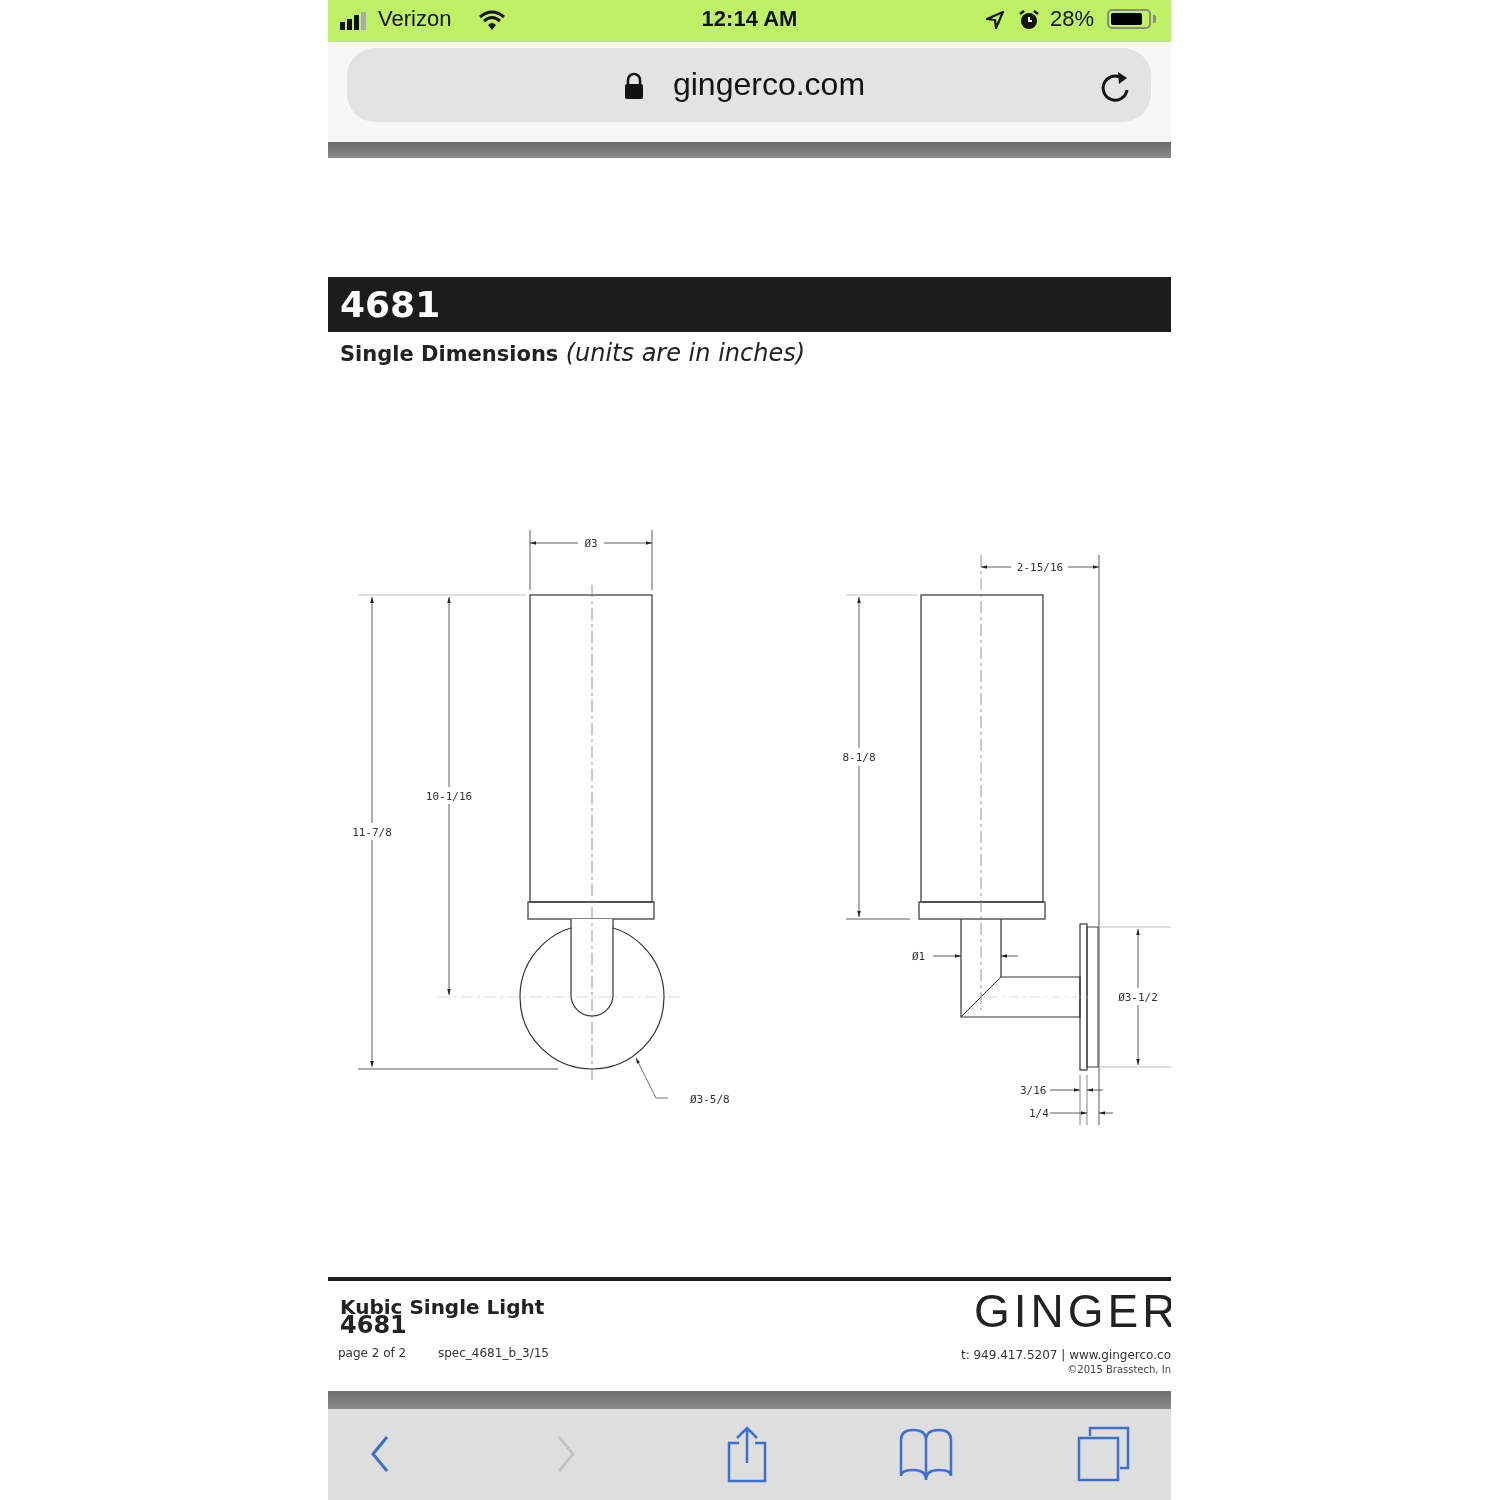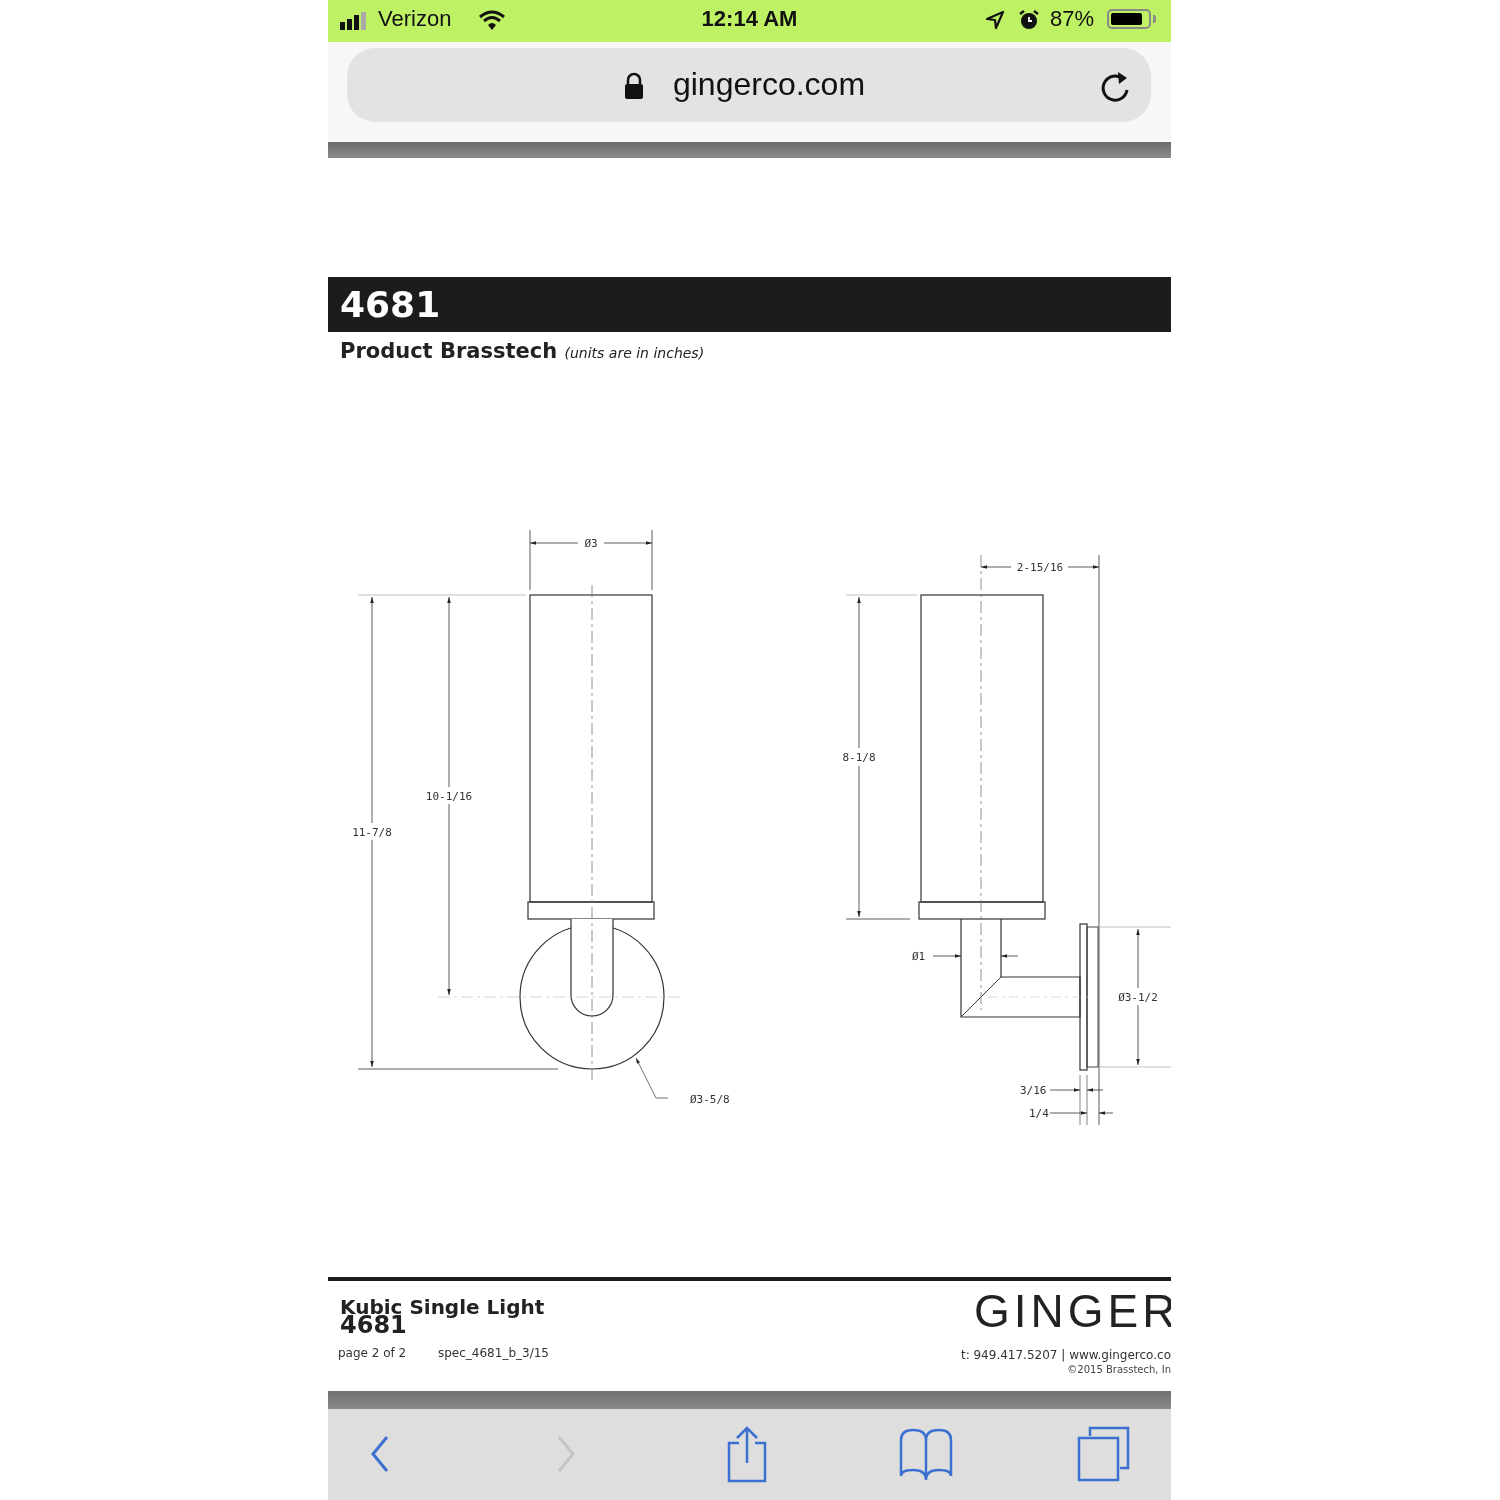--- a/index.html
+++ b/index.html
@@ -25,21 +25,21 @@
   #url-field { position:absolute; left:19px; top:6px; width:804px; height:74px; background:#e3e3e3; border-radius:28px; }
   #url-text { position:absolute; left:0; width:804px; top:18px; text-align:center; font-size:32px; font-family:"Liberation Sans", sans-serif; color:#111; }
   #lock-icon { position:absolute; left:276px; top:24px; }
   #reload-icon { position:absolute; left:752px; top:22px; }
   #top-divider { position:absolute; left:0; top:142px; width:843px; height:16px; background:linear-gradient(#6b6b6b,#8c8c8c); }
 
   
   #doc-header { position:absolute; left:0; top:277px; width:843px; height:55px; background:#1c1c1c; }
   #doc-number { position:absolute; left:12px; top:7px; color:#fff; font-size:36px; font-weight:bold; font-family:"DejaVu Sans", sans-serif; }
   #dims-title { position:absolute; left:12px; top:339px; font-size:21px; font-weight:bold; color:#222; }
-  #dims-note { font-weight:normal; font-style:italic; font-size:14px; }
+  #dims-note { font-weight:normal; font-style:italic; font-size:24px; }
 
   #drawing { position:absolute; left:0; top:0; }
   .dim-label { font-family:"DejaVu Sans Mono", monospace; font-size:11px; fill:#333; }
 
   
   #footer-rule { position:absolute; left:0; top:1277px; width:843px; height:4px; background:#1c1c1c; }
   #product-name { position:absolute; left:12px; top:1295px; font-size:20px; font-weight:bold; color:#222; }
   #product-number { position:absolute; left:12px; top:1311px; font-size:24px; font-weight:bold; color:#222; }
   #page-info { position:absolute; left:10px; top:1346px; font-size:12px; color:#333; }
   #spec-id { position:absolute; left:110px; top:1346px; font-size:12px; color:#333; }
@@ -72,21 +72,21 @@
     </svg>
     <span id="clock" class="sb-text">12:14 AM</span>
     <svg id="loc" width="20" height="20" viewBox="0 0 20 20">
       <path d="M18 2 L2 9 L10 10 L11 18 Z" stroke="#111" stroke-width="2.2" fill="none" stroke-linejoin="round"></path>
     </svg>
     <svg id="alarm" width="22" height="22" viewBox="0 0 22 22">
       <circle cx="11" cy="12" r="8" fill="#111"></circle>
       <path d="M11 8 V12 H14" stroke="#fff" stroke-width="1.8" fill="none"></path>
       <path d="M2 5 L6 2 M20 5 L16 2" stroke="#111" stroke-width="2.5"></path>
     </svg>
-    <span id="battery-pct" class="sb-text">87%</span>
+    <span id="battery-pct" class="sb-text">28%</span>
     <div id="battery">
         <div class="fill"></div>
       </div>
     <div id="battery-nub"></div>
   </div>
 
   <div id="browser-top">
     <div id="url-field">
       <svg id="lock-icon" width="22" height="28" viewBox="0 0 22 28">
         <path d="M5 12 V8 A6 6 0 0 1 17 8 V12" stroke="#111" stroke-width="2.5" fill="none"></path>
@@ -100,21 +100,21 @@
         <path d="M19 2 L28 8 L20 14 Z" fill="#111"></path>
       </svg>
     </div>
   </div>
   <div id="top-divider"></div>
 
   <div id="doc-header">
     <span id="doc-number">4681</span>
   </div>
   <div id="dims-title">
-    <span>Product Brasstech</span>
+    <span>Single Dimensions</span>
     <span id="dims-note">(units are in inches)</span>
   </div>
 
   <svg id="drawing" width="843" height="1270" viewBox="0 0 843 1270">
     <defs>
       <marker id="arr" viewBox="0 0 10 10" refX="10" refY="5" markerWidth="8" markerHeight="8" orient="auto-start-reverse">
         <path d="M0 2 L10 5 L0 8 Z" fill="#222"></path>
       </marker>
     </defs>
     <g stroke="#333" fill="none" stroke-width="1.2">

